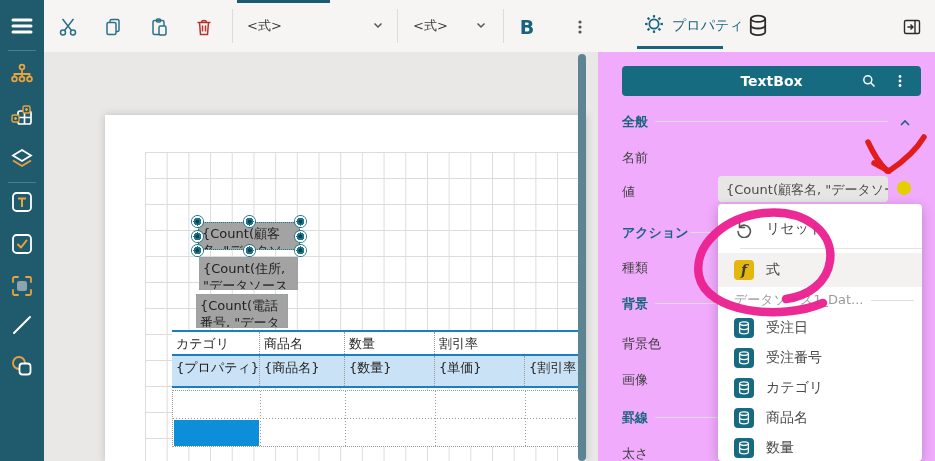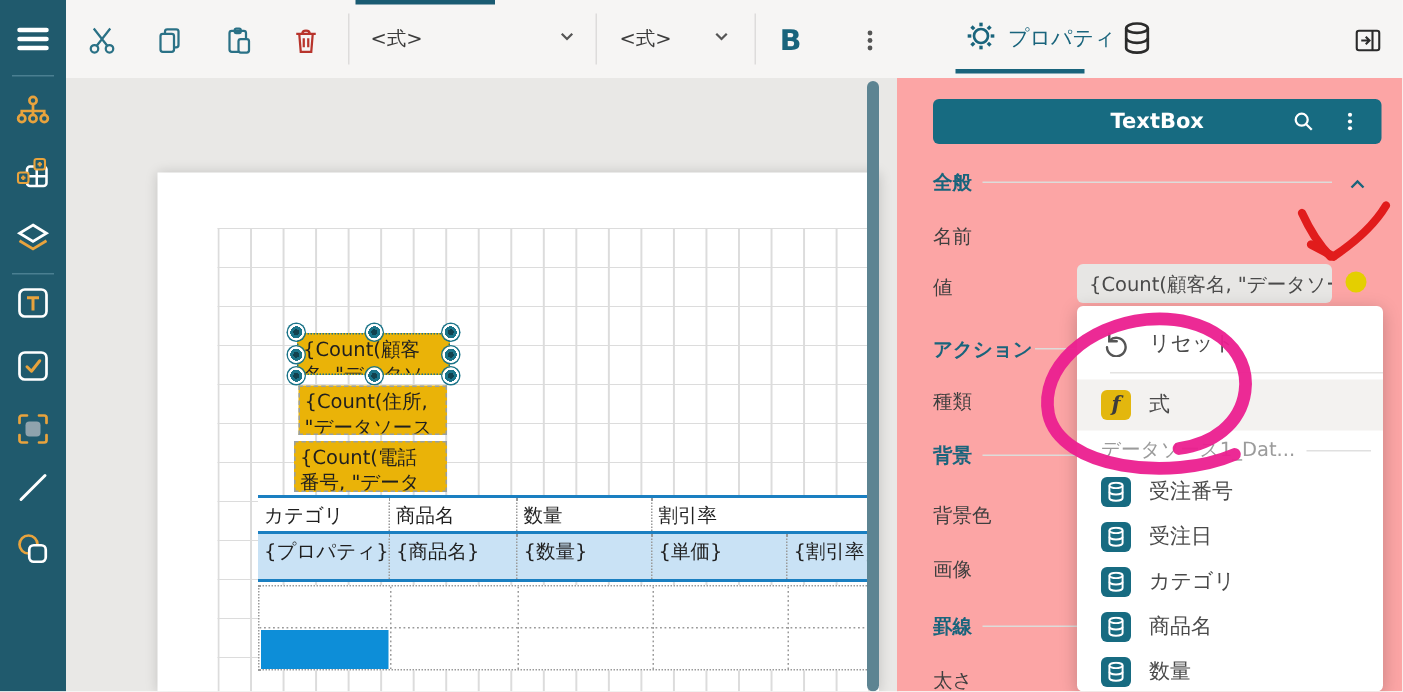--- a/index.html
+++ b/index.html
@@ -26,21 +26,21 @@
   .ptab-underline{background:#19647c;height:3px;}
 
   
   .canvas{left:44px;top:52px;width:554px;height:409px;background:#e9e8e6;border-right:1px solid #d8d7d5;}
   .page{left:61px;top:63px;width:481px;height:346px;background:#fff;box-shadow:0 0 8px rgba(0,0,0,.18);}
   .grid{left:101px;top:100px;width:441px;height:309px;
         background-image:linear-gradient(#dcdcdc 1px,transparent 1px),linear-gradient(90deg,#dcdcdc 1px,transparent 1px);
         background-size:21.7px 26px;}
   .vscroll{left:534px;top:2px;width:8px;height:407px;background:#5d8492;border-radius:4px;}
 
-  .cv-textbox{background:#eab308;font-size:13px;line-height:17px;color:#1f1f1f;overflow:hidden;padding:2px 3px;box-sizing:border-box;}
+  .cv-textbox{background:#a3a3a3;font-size:13px;line-height:17px;color:#1f1f1f;overflow:hidden;padding:2px 3px;box-sizing:border-box;}
   .tb-plain{border:1px dashed #98a0a4;}
   .tb-selected{border:1px dotted #1b7489;}
   .handle{position:absolute;width:11px;height:11px;border-radius:50%;
           background:radial-gradient(circle,#12424f 0 2px,#1b7489 2px 4px,#ffffff 4px 5.5px);
           box-shadow:0 0 0 1px #1b7489;cursor:move;}
 
   
   .cv-table{left:128px;top:278px;width:414px;}
   .cv-row{display:flex;box-sizing:border-box;}
   .cv-hrow{height:26px;background:#fff;border-top:2px solid #1a7fc1;border-bottom:2px solid #1a7fc1;}
@@ -49,21 +49,21 @@
   .cv-cell:last-child{border-right:none;}
   .lower-rows{left:128px;top:338px;width:414px;height:57px;background:#fff;
               border:1px dotted #9a9a9a;box-sizing:border-box;}
   .lower-hline{position:absolute;left:0;top:27px;width:100%;height:1px;
                background-image:linear-gradient(90deg,#9a9a9a 1px,transparent 1px);background-size:3px 1px;}
   .lower-vline{position:absolute;top:0;height:100%;width:1px;
                background-image:linear-gradient(#9a9a9a 1px,transparent 1px);background-size:1px 3px;}
   .blue-rect{position:absolute;left:1px;top:29px;width:85px;height:26px;background:#0d8ed8;}
 
   
-  .panel{left:598px;top:52px;width:337px;height:409px;background:#fca5a5;}
+  .panel{left:598px;top:52px;width:337px;height:409px;background:#f0abfc;}
   .p-header{left:24px;top:14px;width:299px;height:30px;background:#176b81;border-radius:4px;
             display:flex;align-items:center;justify-content:center;color:#fff;font-size:14px;font-weight:bold;}
   .p-section{font-size:13px;font-weight:bold;color:#19647c;}
   .p-label{font-size:13px;color:#3f3f3f;}
   .p-line{height:1px;background:#dddcda;}
   .p-input{background:#e7e6e4;border-radius:4px;height:26px;box-sizing:border-box;
            font-size:13px;color:#4a4a4a;padding:5px 8px 0 8px;white-space:nowrap;overflow:hidden;cursor:text;}
   .yellow-dot{width:14px;height:14px;border-radius:50%;background:#e4cf00;}
 
   
@@ -260,21 +260,21 @@
       <div class="handle" style="right:-6px;top:9px"></div>
       <div class="handle" style="left:-6px;bottom:-6px"></div>
       <div class="handle" style="left:46px;bottom:-6px"></div>
       <div class="handle" style="right:-6px;bottom:-6px"></div>
     </div>
 
     <div class="abs cv-textbox tb-plain" style="left:155px;top:205px;width:99px;height:33px">
       <div>{Count(住所,</div>
       <div>"データソース</div>
     </div>
-    <div class="abs cv-textbox tb-plain" style="left:152px;top:242px;width:102px;height:34px">
+    <div class="abs cv-textbox tb-plain" style="left:152px;top:242px;width:92px;height:34px">
       <div>{Count(電話</div>
       <div>番号, "データ</div>
     </div>
 
     <div class="abs cv-table">
       <div class="cv-row cv-hrow">
         <div class="cv-cell" style="width:88px">カテゴリ</div>
         <div class="cv-cell" style="width:85px">商品名</div>
         <div class="cv-cell" style="width:90px">数量</div>
         <div class="cv-cell" style="flex:1">割引率</div>
@@ -371,31 +371,31 @@
       <span style="flex:1;height:1px;background:#e0e0e0;margin:0 8px"></span>
     </div>
     <div class="dd-item">
       <span class="dd-ic db-chip">
           <svg width="12" height="14" viewBox="0 0 12 14" fill="none" stroke="#fff" stroke-width="1.3">
             <ellipse cx="6" cy="2.6" rx="4.4" ry="1.8"></ellipse>
             <path d="M1.6 2.6v8.4c0 1 2 1.8 4.4 1.8s4.4-.8 4.4-1.8V2.6"></path>
             <path d="M1.6 6.8c0 1 2 1.8 4.4 1.8s4.4-.8 4.4-1.8"></path>
           </svg>
         </span>
-      <span>受注番号</span>
+      <span>受注日</span>
     </div>
     <div class="dd-item">
       <span class="dd-ic db-chip">
           <svg width="12" height="14" viewBox="0 0 12 14" fill="none" stroke="#fff" stroke-width="1.3">
             <ellipse cx="6" cy="2.6" rx="4.4" ry="1.8"></ellipse>
             <path d="M1.6 2.6v8.4c0 1 2 1.8 4.4 1.8s4.4-.8 4.4-1.8V2.6"></path>
             <path d="M1.6 6.8c0 1 2 1.8 4.4 1.8s4.4-.8 4.4-1.8"></path>
           </svg>
         </span>
-      <span>受注日</span>
+      <span>受注番号</span>
     </div>
     <div class="dd-item">
       <span class="dd-ic db-chip">
           <svg width="12" height="14" viewBox="0 0 12 14" fill="none" stroke="#fff" stroke-width="1.3">
             <ellipse cx="6" cy="2.6" rx="4.4" ry="1.8"></ellipse>
             <path d="M1.6 2.6v8.4c0 1 2 1.8 4.4 1.8s4.4-.8 4.4-1.8V2.6"></path>
             <path d="M1.6 6.8c0 1 2 1.8 4.4 1.8s4.4-.8 4.4-1.8"></path>
           </svg>
         </span>
       <span>カテゴリ</span>

